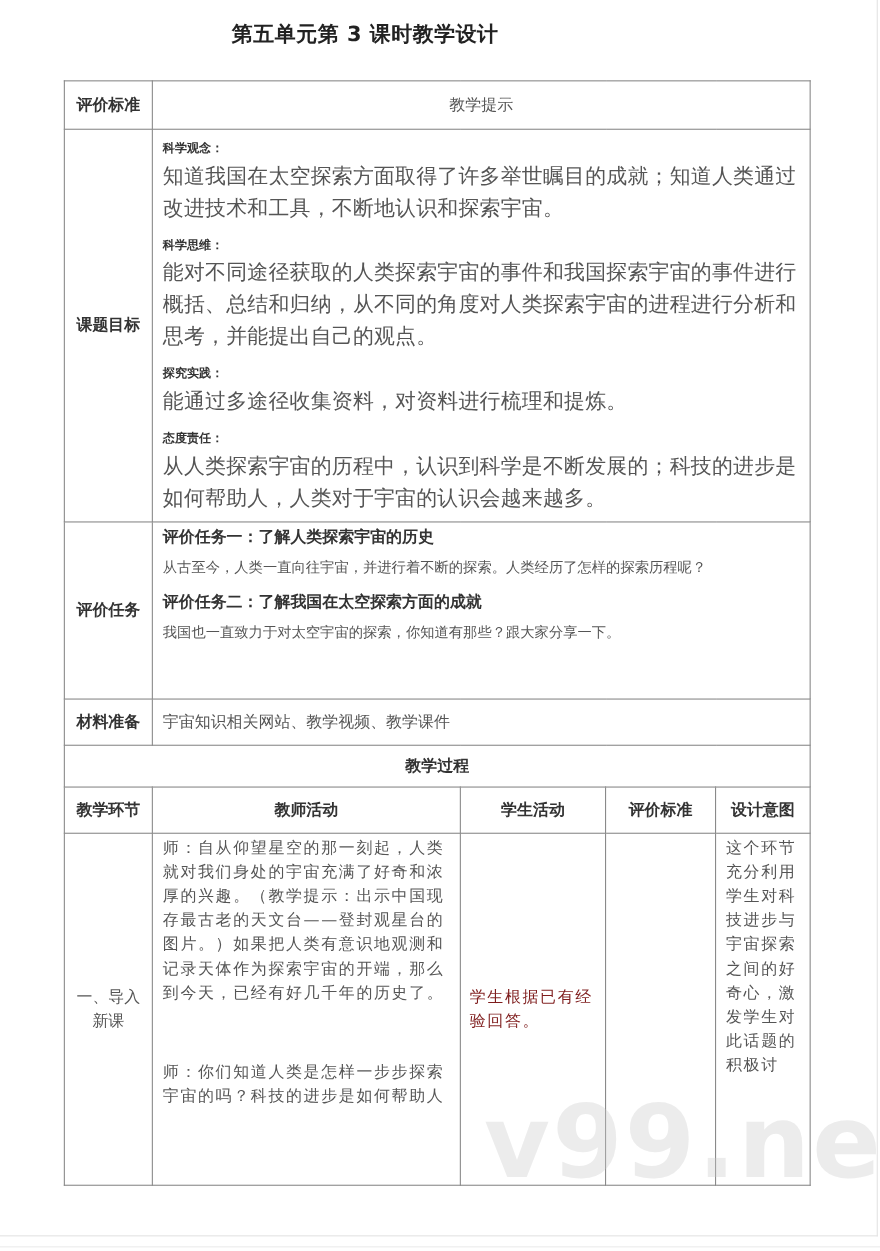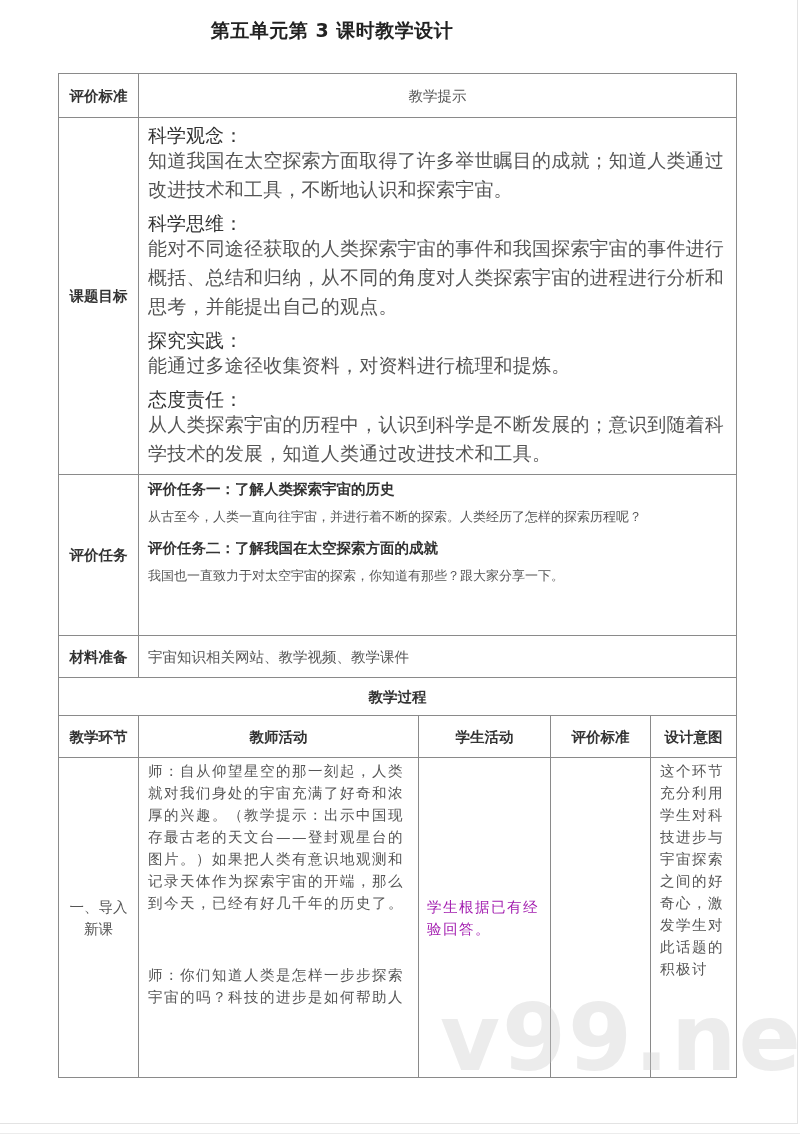--- a/index.html
+++ b/index.html
@@ -79,23 +79,23 @@
       text-align: center;
       color: #555;
       font-size: 15px;
     }
     .goals-cell {
       padding: 4px 8px 6px 9px !important;
       vertical-align: top !important;
     }
     .sec-head {
       font-family: "DejaVu Sans", "Liberation Sans", sans-serif;
-      font-weight: normal;
-      color: #333;
-      font-size: 19px;
+      font-weight: bold;
+      color: #333;
+      font-size: 11px;
       line-height: 22px;
       margin-top: 8px;
     }
     .sec-head.first { margin-top: 2px; }
     .sec-body {
       color: #555;
       font-size: 19px;
       line-height: 29px;
       letter-spacing: 0.2px;
     }
@@ -145,21 +145,21 @@
     .teacher-cell {
       vertical-align: top !important;
       padding: 2px 6px 0 9px !important;
       color: #555;
       font-size: 15px;
       line-height: 33px;
       letter-spacing: 1.5px;
     }
     .teacher-para + .teacher-para { margin-top: 50px; }
     .student-cell {
-      color: #a21caf;
+      color: #7f1d1d;
       font-size: 15px;
       line-height: 25px;
       padding: 0 8px !important;
       letter-spacing: 1.5px;
     }
     .design-cell {
       vertical-align: top !important;
       padding: 2px 6px 0 9px !important;
       color: #555;
       font-size: 15px;
@@ -206,21 +206,21 @@
   <tr style="height:352px">
     <td class="label-cell">课题目标</td>
     <td class="goals-cell" colspan="4">
       <div class="sec-head first">科学观念：</div>
       <div class="sec-body">知道我国在太空探索方面取得了许多举世瞩目的成就；知道人类通过改进技术和工具，不断地认识和探索宇宙。</div>
       <div class="sec-head">科学思维：</div>
       <div class="sec-body">能对不同途径获取的人类探索宇宙的事件和我国探索宇宙的事件进行概括、总结和归纳，从不同的角度对人类探索宇宙的进程进行分析和思考，并能提出自己的观点。</div>
       <div class="sec-head">探究实践：</div>
       <div class="sec-body">能通过多途径收集资料，对资料进行梳理和提炼。</div>
       <div class="sec-head">态度责任：</div>
-      <div class="sec-body">从人类探索宇宙的历程中，认识到科学是不断发展的；意识到随着科学技术的发展，知道人类通过改进技术和工具。</div>
+      <div class="sec-body">从人类探索宇宙的历程中，认识到科学是不断发展的；科技的进步是如何帮助人，人类对于宇宙的认识会越来越多。</div>
     </td>
   </tr>
 
   <tr style="height:161px">
     <td class="label-cell">评价任务</td>
     <td class="tasks-cell" colspan="4">
       <div class="task-head first">评价任务一：了解人类探索宇宙的历史</div>
       <div class="task-body">从古至今，人类一直向往宇宙，并进行着不断的探索。人类经历了怎样的探索历程呢？</div>
       <div class="task-head">评价任务二：了解我国在太空探索方面的成就</div>
       <div class="task-body">我国也一直致力于对太空宇宙的探索，你知道有那些？跟大家分享一下。</div>

